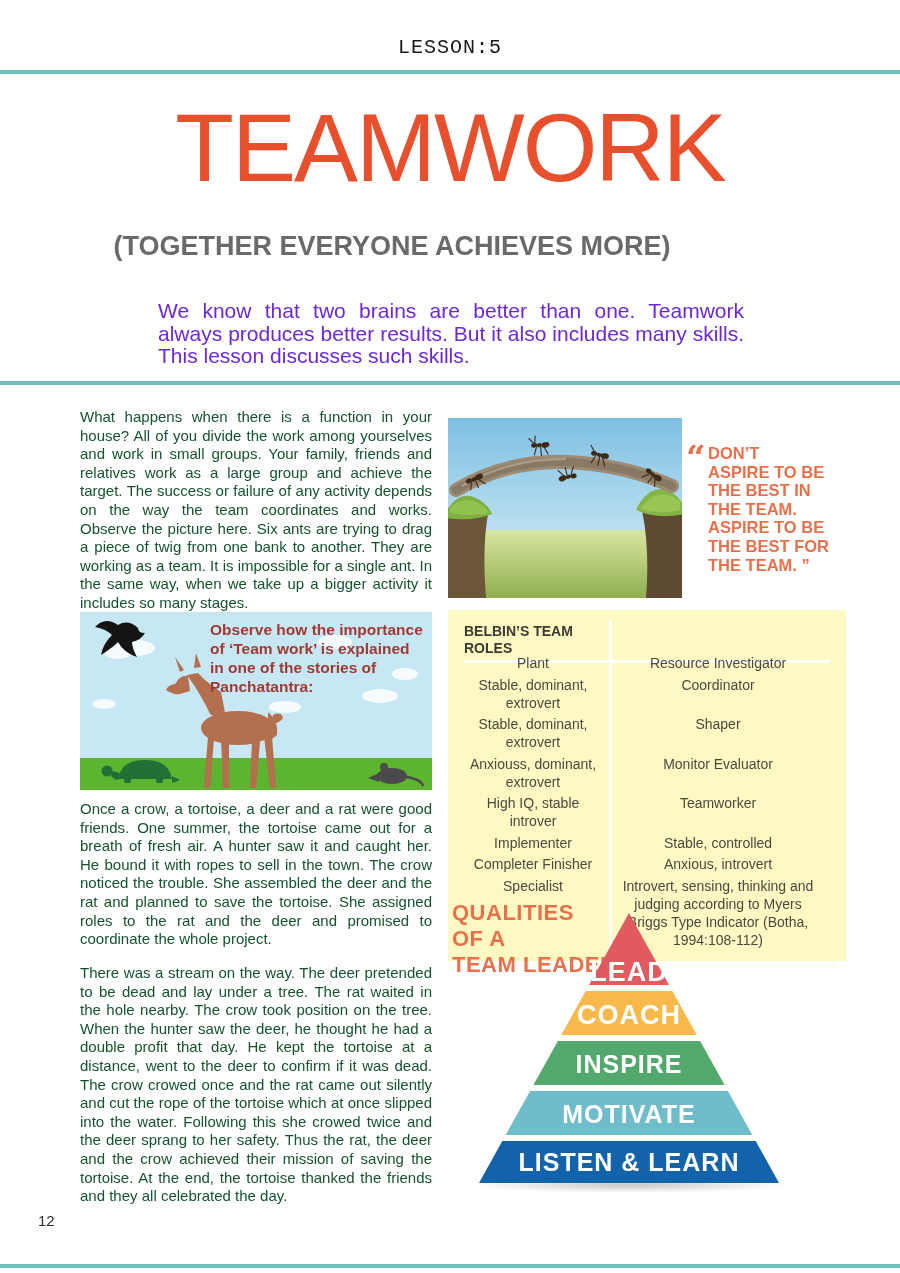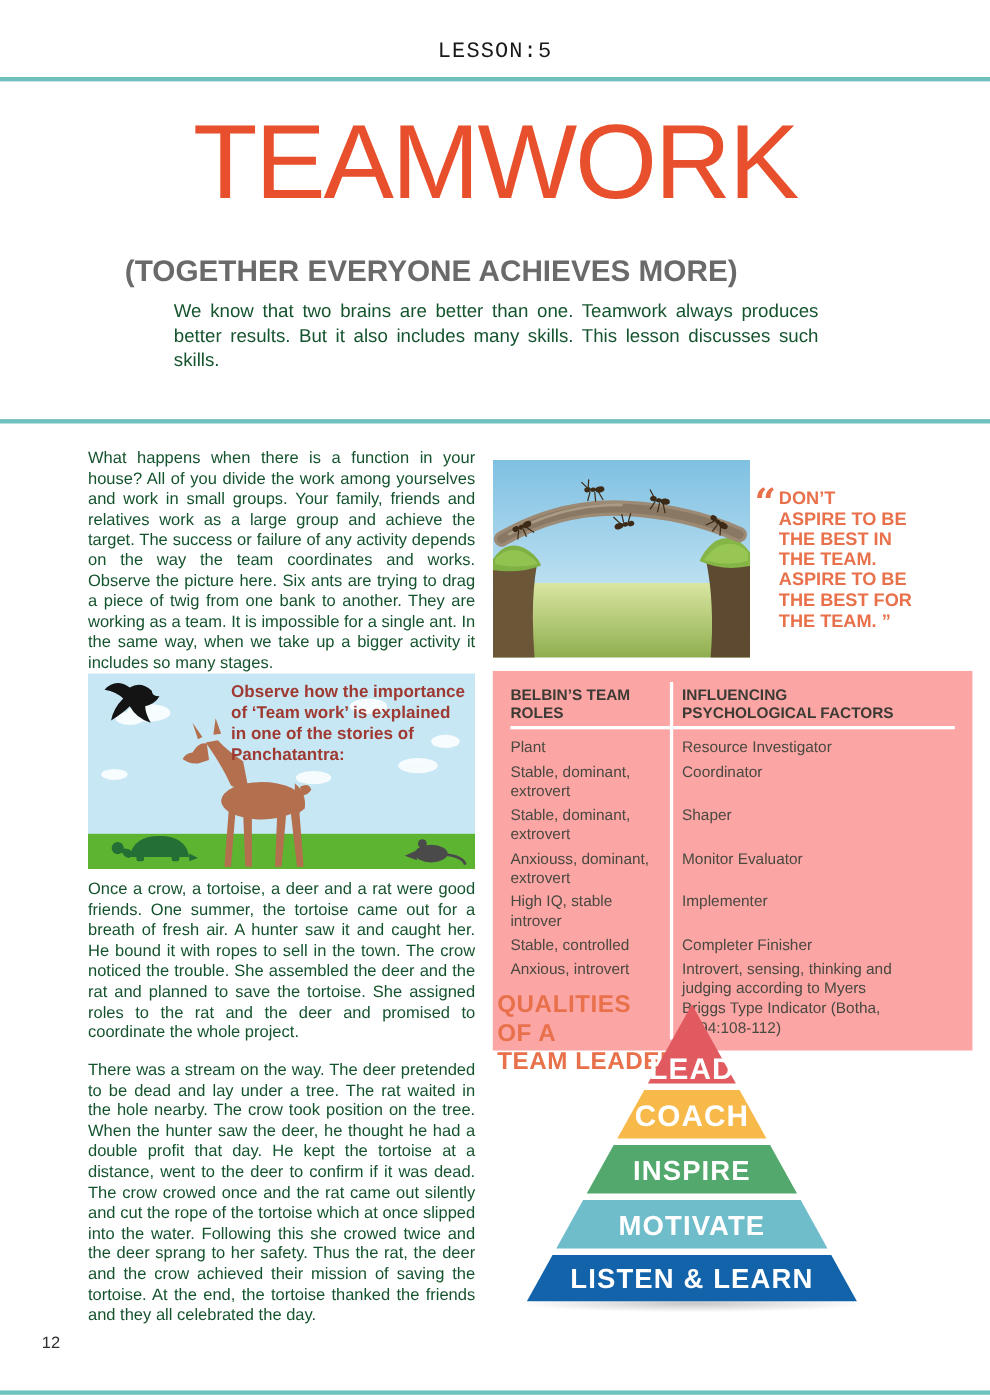--- a/index.html
+++ b/index.html
@@ -14,51 +14,51 @@
   .lesson-label{top:36px;left:0;width:900px;text-align:center;font-size:20px;
     letter-spacing:1px;color:#191919;font-family:Liberation Mono, monospace;}
   .rule{left:0;width:900px;height:4px;background:#6ec1bd;}
   .rule-top{top:70px;}
   .rule-mid{top:381px;}
   .rule-bottom{top:1264px;}
   .main-title{top:98px;left:0;width:900px;text-align:center;font-size:96px;
     line-height:1.05;letter-spacing:-2px;color:#e8502d;font-weight:400;}
   .subtitle{top:231px;left:0;width:784px;text-align:center;font-size:27px;
     font-weight:bold;color:#6a6a6a;letter-spacing:0px;}
-  .intro{top:272px;left:158px;width:586px;font-size:17px;line-height:22.5px;
-    text-align:justify;color:#14532d;}
+  .intro{top:300px;left:158px;width:586px;font-size:21px;line-height:22.5px;
+    text-align:justify;color:#6d28d9;}
 
   
   .body-par{left:80px;width:352px;font-size:15px;line-height:18.6px;
     text-align:justify;color:#14532d;}
   .par1{top:408px;}
   .par2{top:800px;}
   .par3{top:964px;}
 
   .illustration{left:80px;top:612px;width:352px;height:178px;overflow:hidden;}
   .illu-caption{left:130px;top:8px;width:218px;font-size:15.5px;line-height:19px;
     font-weight:bold;color:#9e3a32;}
 
   
   .ants-photo{left:448px;top:418px;width:234px;height:180px;overflow:hidden;}
 
   .quote-box{left:686px;top:444px;width:162px;padding-left:22px;box-sizing:border-box;}
   .quote-mark-open{left:0px;top:-4px;font-size:34px;font-weight:bold;color:#e8714b;
     line-height:1;font-family:"DejaVu Serif", serif;}
   .quote-text{font-size:16.5px;line-height:18.6px;font-weight:bold;color:#e8714b;}
 
-  .belbin{left:448px;top:610px;width:436px;min-height:278px;background:#fca5a5;
+  .belbin{left:448px;top:610px;width:398px;min-height:278px;background:#fef9c3;
     box-sizing:border-box;padding:12px 16px 12px 16px;}
   .b-head{font-weight:bold;font-size:14px;line-height:16.5px;color:#3b3a33;}
   .b-head-1{position:absolute;left:16px;top:13px;width:138px;}
   .b-head-2{position:absolute;left:172px;top:13px;width:196px;}
   .b-div-v{position:absolute;left:161px;top:10px;bottom:10px;width:3px;background:#ffffff;}
   .b-div-h{position:absolute;left:16px;right:16px;top:50px;height:3px;background:#ffffff;}
-  .b-rows{position:relative;margin-top:48px;display:grid;
-    grid-template-columns:138px 196px;column-gap:18px;row-gap:3.5px;}
+  .b-rows{position:relative;margin-top:32px;display:grid;
+    grid-template-columns:138px 196px;column-gap:18px;row-gap:3.5px;text-align:center;}
   .b-role,.b-factor{font-size:14px;line-height:18px;color:#4a4940;}
 
   .pyr-heading{left:452px;top:900px;width:220px;font-size:22px;line-height:26px;
     font-weight:bold;color:#e8714b;letter-spacing:0.5px;}
   .pyramid-svg{left:452px;top:905px;}
   .pyr-label{font-family:"Liberation Sans", sans-serif;font-weight:bold;fill:#ffffff;
     letter-spacing:1px;}
 
   .page-number{left:38px;top:1212px;font-size:15px;color:#2e2e2e;}
 </style>
@@ -195,38 +195,38 @@
 ASPIRE TO BE
 THE BEST IN
 THE TEAM.
 ASPIRE TO BE
 THE BEST FOR
 THE TEAM. ”</div>
 </div>
 
 <div class="abs belbin">
   <div class="b-head b-head-1">BELBIN’S TEAM ROLES</div>
-  <div class="b-head b-head-2 preline">INFLUENCING
-PSYCHOLOGICAL FACTORS</div>
   <div class="b-div-v"></div>
   <div class="b-div-h"></div>
   <div class="b-rows">
     <div class="b-role">Plant</div>
     <div class="b-role">Resource Investigator</div>
     <div class="b-factor">Stable, dominant, extrovert</div>
     <div class="b-role">Coordinator</div>
     <div class="b-factor">Stable, dominant, extrovert</div>
     <div class="b-role">Shaper</div>
     <div class="b-factor">Anxiouss, dominant, extrovert</div>
     <div class="b-role">Monitor Evaluator</div>
     <div class="b-factor">High IQ, stable introver</div>
+    <div class="b-role">Teamworker</div>
     <div class="b-role">Implementer</div>
     <div class="b-factor">Stable, controlled</div>
     <div class="b-role">Completer Finisher</div>
     <div class="b-factor">Anxious, introvert</div>
+    <div class="b-role">Specialist</div>
     <div class="b-factor">Introvert, sensing, thinking and judging according to Myers  Briggs Type Indicator (Botha, 1994:108-112)</div>
   </div>
 </div>
 
 <div class="abs pyr-heading preline">QUALITIES
 OF A
 TEAM LEADER</div>
 <svg class="abs pyramid-svg" width="345" height="292" viewBox="0 0 345 292">
   <defs>
     <radialGradient id="pshadow" cx="0.5" cy="0.5" r="0.5">

